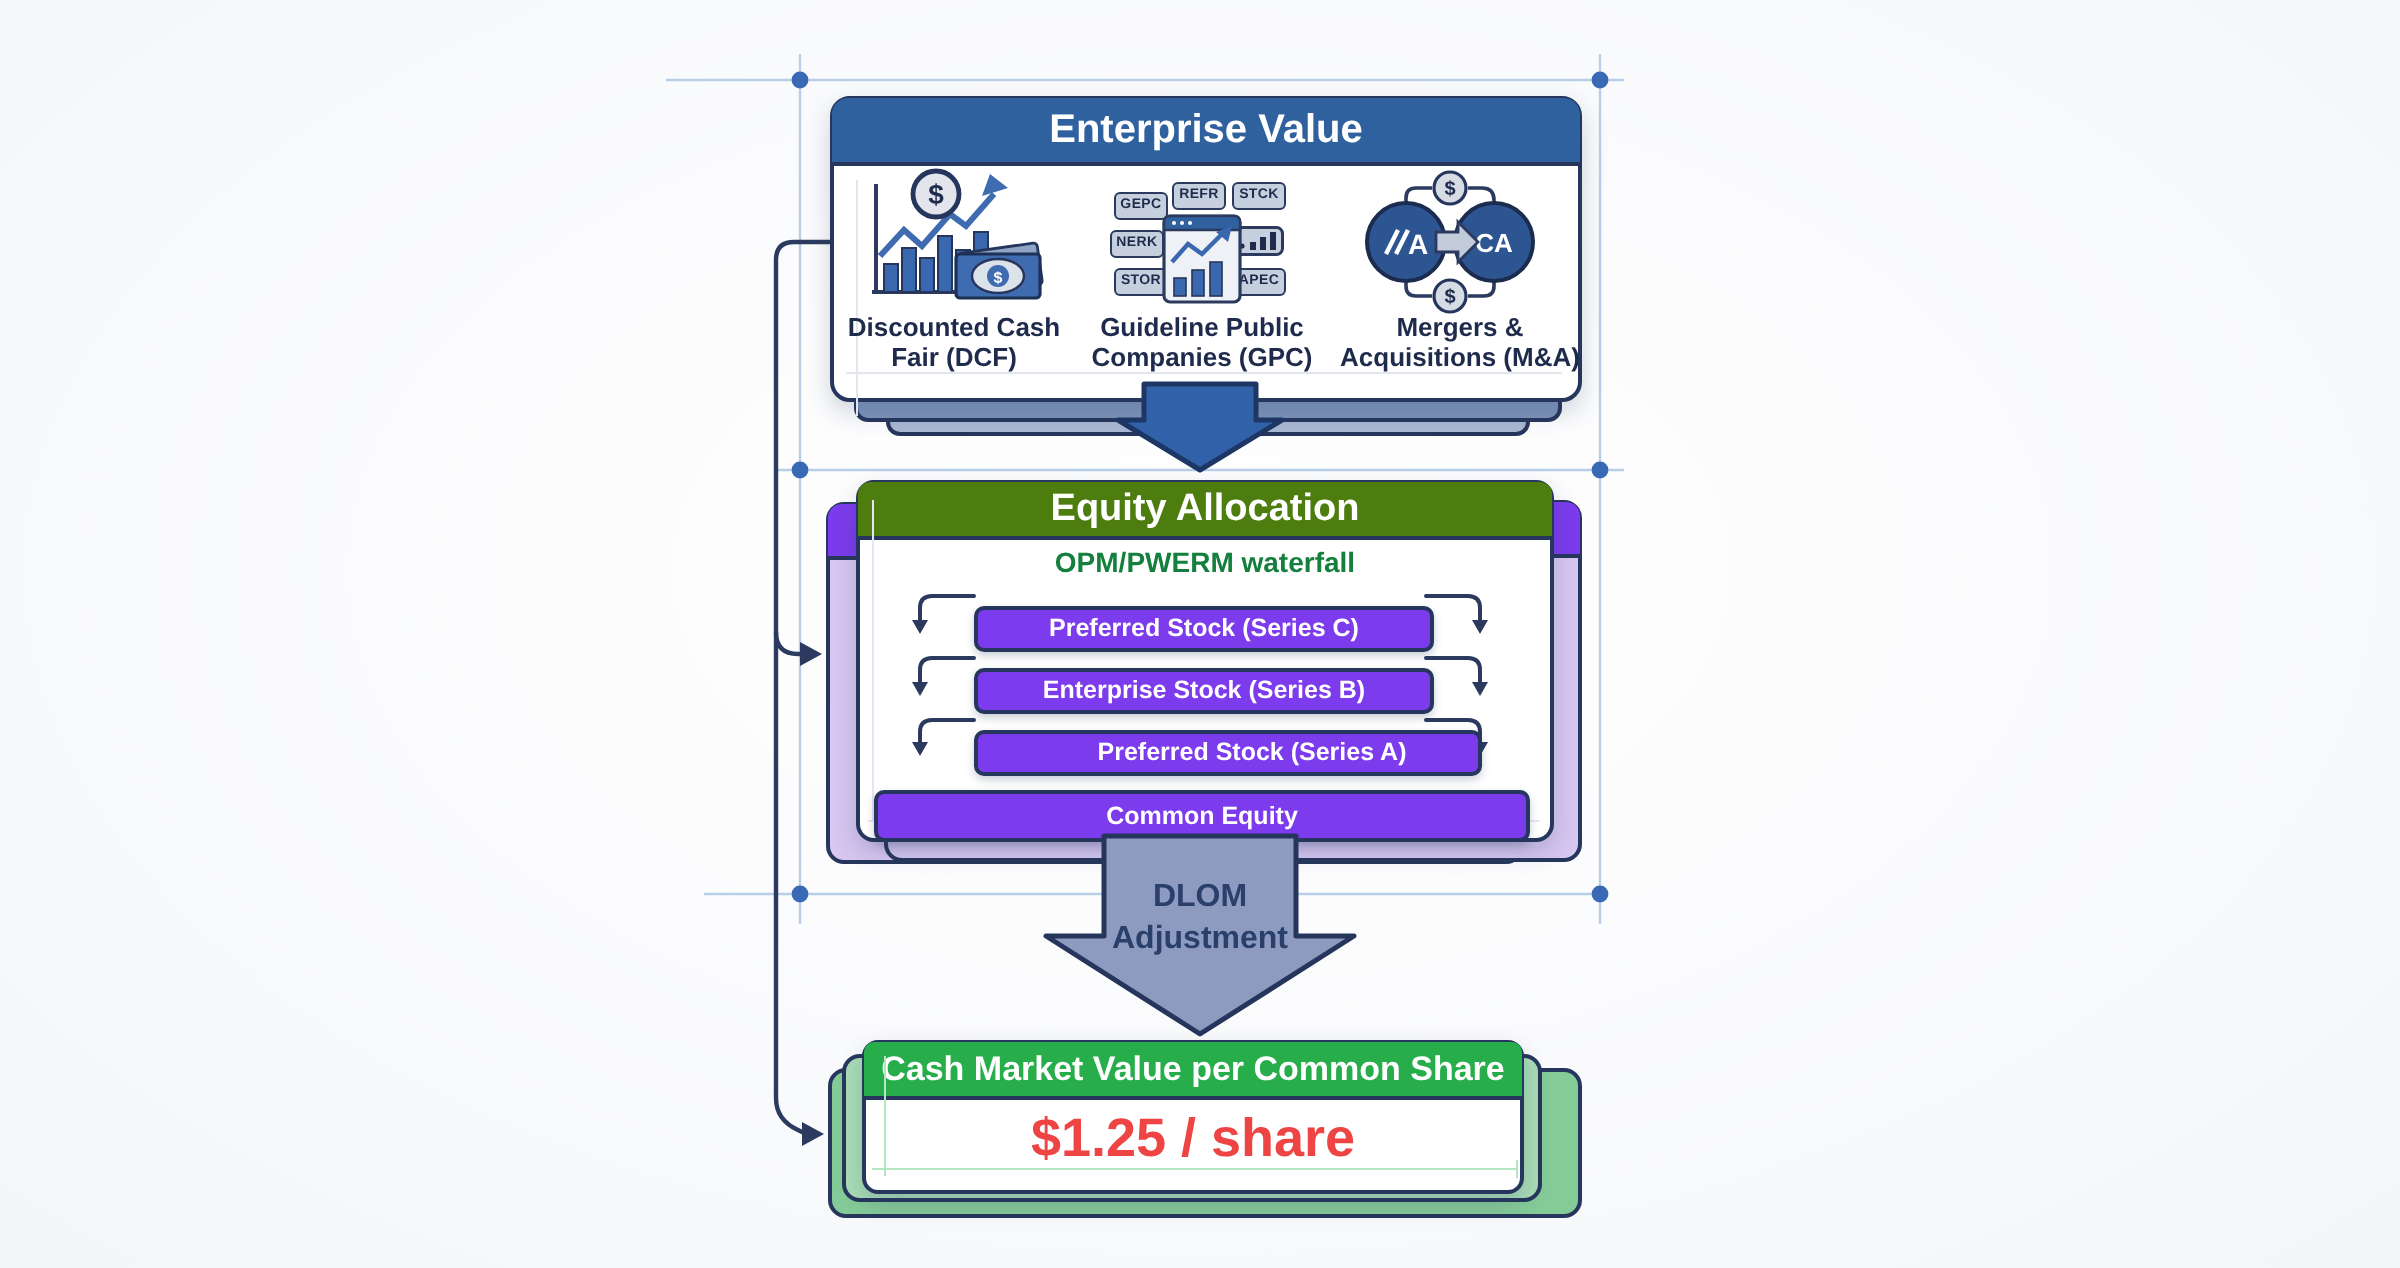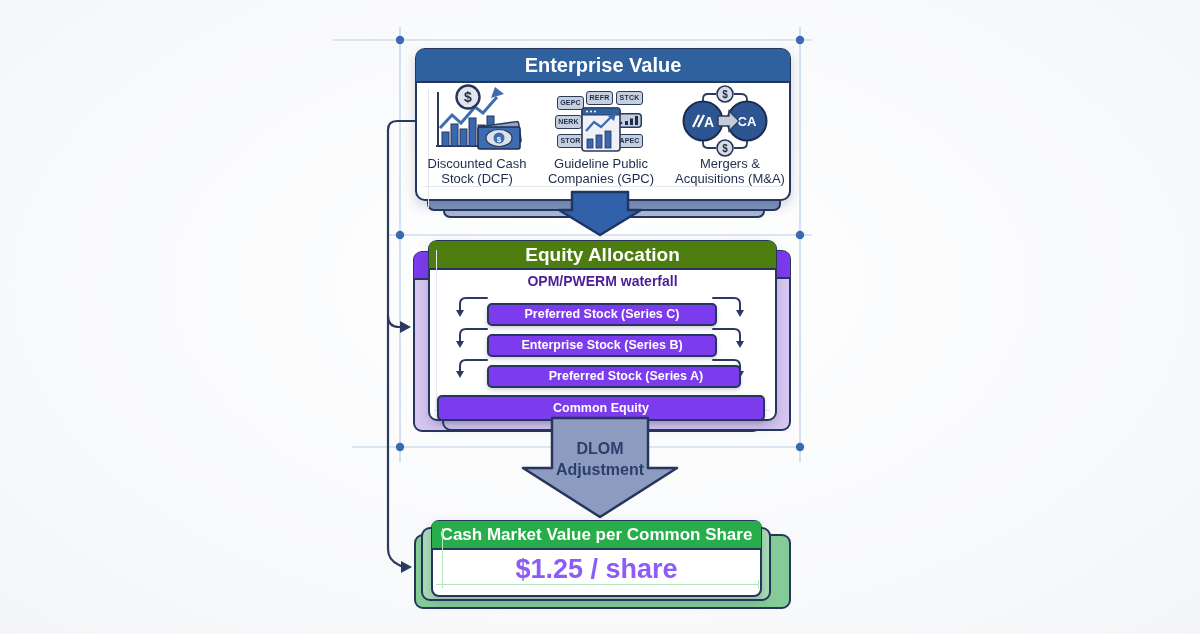--- a/index.html
+++ b/index.html
@@ -14,32 +14,32 @@
   .card{position:absolute;background:#ffffff;border:2.5px solid #26365c;border-radius:10px;
         box-shadow:0 5px 12px rgba(44,62,99,.22);}
   .card-header{position:absolute;left:-1px;top:-1px;right:-1px;height:30px;
         border-radius:8px 8px 0 0;border-bottom:2px solid #26365c;
         color:#ffffff;font-weight:bold;text-align:center;}
   .behind{position:absolute;border:2px solid #26365c;border-radius:9px;}
   .behind .bh{position:absolute;left:-1px;top:-1px;right:-1px;height:26px;
         border-radius:7px 7px 0 0;border-bottom:2px solid #26365c;background:#7c3bec;}
   .tray{position:absolute;border:2px solid #26365c;border-radius:4px 4px 7px 7px;}
   .caption{position:absolute;width:170px;text-align:center;color:#1f2b4d;
-        font-size:13px;font-weight:normal;line-height:1.18;}
+        font-size:13px;font-weight:bold;line-height:1.18;}
   .tranche{position:absolute;background:#7c3bec;border:2px solid #26365c;border-radius:5px;
         color:#ffffff;font-weight:bold;font-size:12.5px;text-align:center;
         box-shadow:0 2px 4px rgba(44,62,99,.25);margin-top:16px;}
   .ticker{position:absolute;width:25px;height:12px;background:#c6cfdd;border:1.5px solid #2b3a5e;
         border-radius:3px;color:#1f2b4d;font-size:7px;font-weight:bold;text-align:center;
         line-height:12px;letter-spacing:.2px;}
   .cline{position:absolute;pointer-events:none;}
   .dlom-label{position:absolute;left:518px;top:438px;width:164px;text-align:center;
         color:#2b3f6b;font-weight:bold;font-size:16px;line-height:21px;}
   .value-text{position:absolute;left:0;right:0;top:32px;text-align:center;
-        color:#8b5cf6;font-weight:bold;font-size:27px;}
+        color:#ef4444;font-weight:bold;font-size:27px;}
 </style>
 </head>
 <body>
 
 <div class="stage">
 
   <svg class="abs" style="left:0;top:0;" width="1200" height="634" viewBox="0 0 1200 634">
     <g stroke="#b9cfe8" stroke-width="1.2">
       <line x1="333" y1="40" x2="812" y2="40"></line>
       <line x1="388" y1="235" x2="812" y2="235"></line>
@@ -139,41 +139,41 @@
     <text x="69" y="42" font-size="13" font-weight="bold" fill="#ffffff" text-anchor="middle">CA</text>
     <polygon points="40,32 51,32 51,27 61,37 51,47 51,42 40,42" fill="#c2cbd9" stroke="#2b3a5e" stroke-width="1.4"></polygon>
     <circle cx="47" cy="10" r="8" fill="#d6dbe4" stroke="#26355c" stroke-width="1.6"></circle>
     <text x="47" y="13.5" font-size="10" font-weight="bold" fill="#1f2b4d" text-anchor="middle">$</text>
     <circle cx="47" cy="64" r="8" fill="#d6dbe4" stroke="#26355c" stroke-width="1.6"></circle>
     <text x="47" y="67.5" font-size="10" font-weight="bold" fill="#1f2b4d" text-anchor="middle">$</text>
   </svg>
 
   <div class="caption" style="left:392px;top:156px;">
     <div>Discounted Cash</div>
-    <div>Stock (DCF)</div>
+    <div>Fair (DCF)</div>
   </div>
   <div class="caption" style="left:645px;top:156px;">
     <div>Mergers &amp;</div>
     <div>Acquisitions (M&amp;A)</div>
   </div>
   <div class="caption" style="left:516px;top:156px;">
     <div>Guideline Public</div>
     <div>Companies (GPC)</div>
   </div>
 
   <div class="behind" style="left:413px;top:251px;width:345px;height:177px;background:#d7c7f1;">
     <div class="bh"></div>
     </div>
   <div class="behind" style="left:442px;top:250px;width:345px;height:177px;background:#d7c7f1;">
     <div class="bh"></div>
     </div>
 
   <div class="card" style="left:428px;top:240px;width:345px;height:177px;border-radius:9px;">
     <div class="card-header" style="height:27px;background:#4d7c0f;font-size:19px;line-height:27px;border-radius:6px 6px 0 0;">Equity Allocation</div>
-    <div style="position:absolute;left:0;right:0;top:31px;text-align:center;color:#4c1d95;
+    <div style="position:absolute;left:0;right:0;top:31px;text-align:center;color:#15803d;
                 font-size:14px;font-weight:bold;">OPM/PWERM waterfall</div>
     <div class="cline" style="left:6px;top:8px;width:1px;height:160px;background:#e9e4f4;"></div>
     <div class="cline" style="left:4px;top:168px;width:336px;height:1px;background:#e9e4f4;"></div>
   </div>
 
   <svg class="abs" style="left:0;top:0;" width="1200" height="634" viewBox="0 0 1200 634">
     <g stroke="#2b3a5e" stroke-width="2" fill="none" stroke-linecap="round">
       <path d="M 487 298 H 466 Q 460 298 460 304 V 310"></path>
       <path d="M 487 329 H 466 Q 460 329 460 335 V 341"></path>
       <path d="M 487 360 H 466 Q 460 360 460 366 V 371"></path>

